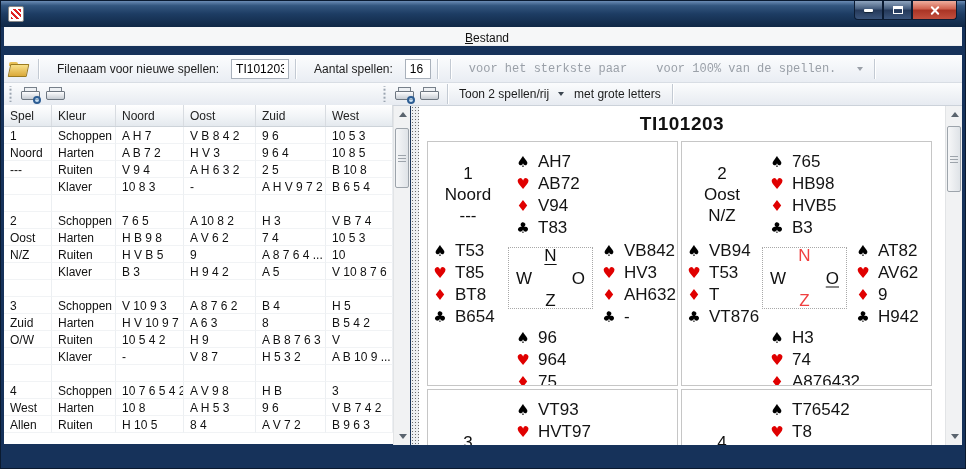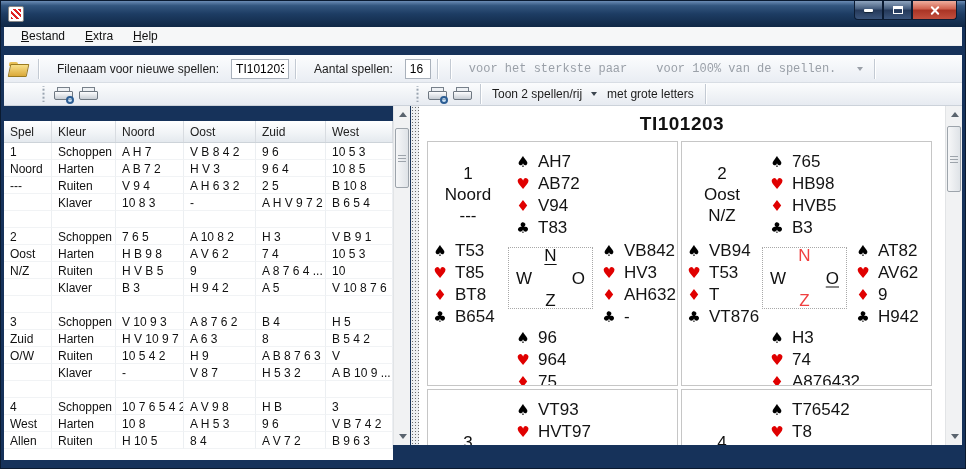--- a/index.html
+++ b/index.html
@@ -27,30 +27,30 @@
     background:linear-gradient(#efae9e, #cf5f4c 45%, #a93425 50%, #c24f3e); }
   .g-min { width:9px; height:3px; background:#fff; border-radius:1px; box-shadow:0 1px 1px #123; }
   .g-max { width:10px; height:8px; border:1px solid #fff; border-top:3px solid #fff; background:transparent; }
   .g-close { position:relative; width:11px; height:11px; }
   .g-close::before,.g-close::after { content:""; position:absolute; left:5px; top:0; width:2px; height:11px;
     background:#fff; border-radius:1px; }
   .g-close::before { transform:rotate(45deg); } .g-close::after { transform:rotate(-45deg); }
 
   
   .menubar { position:absolute; left:3px; right:3px; top:26px; height:19px; background:#f6f7f8;
-    display:flex; align-items:center; padding-left:8px; gap:2px; border-bottom:1px solid #eceef0; }
+    display:flex; align-items:center; padding-left:8px; gap:2px; border-bottom:1px solid #eceef0;flex-direction:column; }
   .menu-item { font-size:12px; color:#111; padding:4px 9px; }
   .menu-item::first-letter { text-decoration:underline; }
 
   .toolbar { position:absolute; left:3px; right:3px; top:54px; height:28px;
     background:linear-gradient(#fcfdfe,#e9edf3); border-bottom:1px solid #d8dde4;
     display:flex; align-items:center; font-size:12px; color:#1c1c1c; }
   .toolbar2 { position:absolute; left:3px; right:3px; top:82px; height:23px;
     background:linear-gradient(#fbfcfd,#e7ebf1); border-bottom:1px solid #ccd2da;
-    display:flex; align-items:center; font-size:12px; color:#1c1c1c;padding-left:33px; }
+    display:flex; align-items:center; font-size:12px; color:#1c1c1c; }
   .grip { width:5px; height:70%; margin:0 4px;
     background-image:radial-gradient(#9aa4b0 35%, transparent 36%);
     background-size:4px 4px; background-position:center; }
   .tsep { width:1px; height:20px; background:#c3cad3; margin:0 6px; box-shadow:1px 0 0 #fff; }
   .tlabel { margin:0 12px; white-space:nowrap; }
   .tlabel.dim { color:#9aa0a8;font-family:Liberation Mono, monospace; }
   .tinput { height:20px; border:1px solid #a9b1bb; background:#fff; font-size:12px;
     padding:1px 4px; font-family:inherit; }
   .tbtn { display:flex; align-items:center; gap:5px; padding:2px 5px; white-space:nowrap; }
   .darr { width:0; height:0; border-left:3.5px solid transparent; border-right:3.5px solid transparent;
@@ -71,21 +71,21 @@
   .printer-ico { position:relative; width:17px; height:14px; margin:0 4px; }
   .printer-ico::before { content:""; position:absolute; left:3px; top:0; width:11px; height:5px;
     background:#eef1f4; border:1px solid #77808a; }
   .printer-ico::after { content:""; position:absolute; left:0; top:4px; width:17px; height:7px;
     background:linear-gradient(#fdfdfe,#c7cdd4); border:1px solid #6e7781; border-radius:1px 1px 2px 2px; }
   .preview-ico { position:relative; }
   .preview-ico .lens { position:absolute; right:-3px; bottom:-3px; width:8px; height:8px;
     border:2px solid #2c5d93; border-radius:50%; background:rgba(180,215,245,.6); z-index:2; }
 
   
-  .table-wrap { position:absolute; left:3px; top:120px; width:389px; height:339px; background:#fff;
+  .table-wrap { position:absolute; left:3px; top:104px; width:389px; height:339px; background:#fff;
     overflow:hidden; font-size:12px; }
   .thead { display:flex; height:22px; background:linear-gradient(#ffffff,#f0f3f6 60%,#e4e9ee);
     border-bottom:1px solid #cdd3d9; }
   .th { padding:4px 0 0 6px; color:#222; border-right:1px solid #d8dce1; }
   .trow { display:flex; height:17px; }
   .td { padding:2px 0 0 6px; border-right:1px solid #eceff2; border-bottom:1px solid #f1f3f5;
     white-space:nowrap; overflow:hidden; color:#111; }
   .c0{width:48px;} .c1{width:64px;} .c2{width:68px;} .c3{width:72px;} .c4{width:70px;} .c5{flex:1;}
 
   
@@ -260,21 +260,21 @@
           <div class="td c3"></div>
           <div class="td c4"></div>
           <div class="td c5"></div>
         </div>
         <div class="trow">
           <div class="td c0">2</div>
           <div class="td c1">Schoppen</div>
           <div class="td c2">7 6 5</div>
           <div class="td c3">A 10 8 2</div>
           <div class="td c4">H 3</div>
-          <div class="td c5">V B 9 1</div>
+          <div class="td c5">V B 7 4</div>
         </div>
         <div class="trow">
           <div class="td c0">Oost</div>
           <div class="td c1">Harten</div>
           <div class="td c2">H B 9 8</div>
           <div class="td c3">A V 6 2</div>
           <div class="td c4">7 4</div>
           <div class="td c5">10 5 3</div>
         </div>
         <div class="trow">

